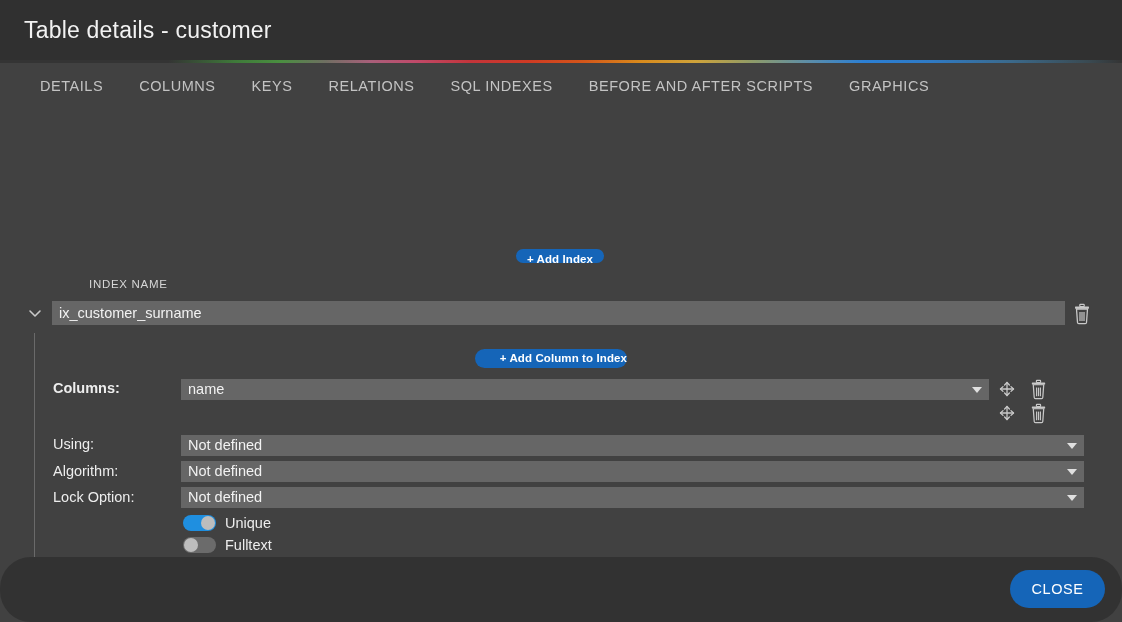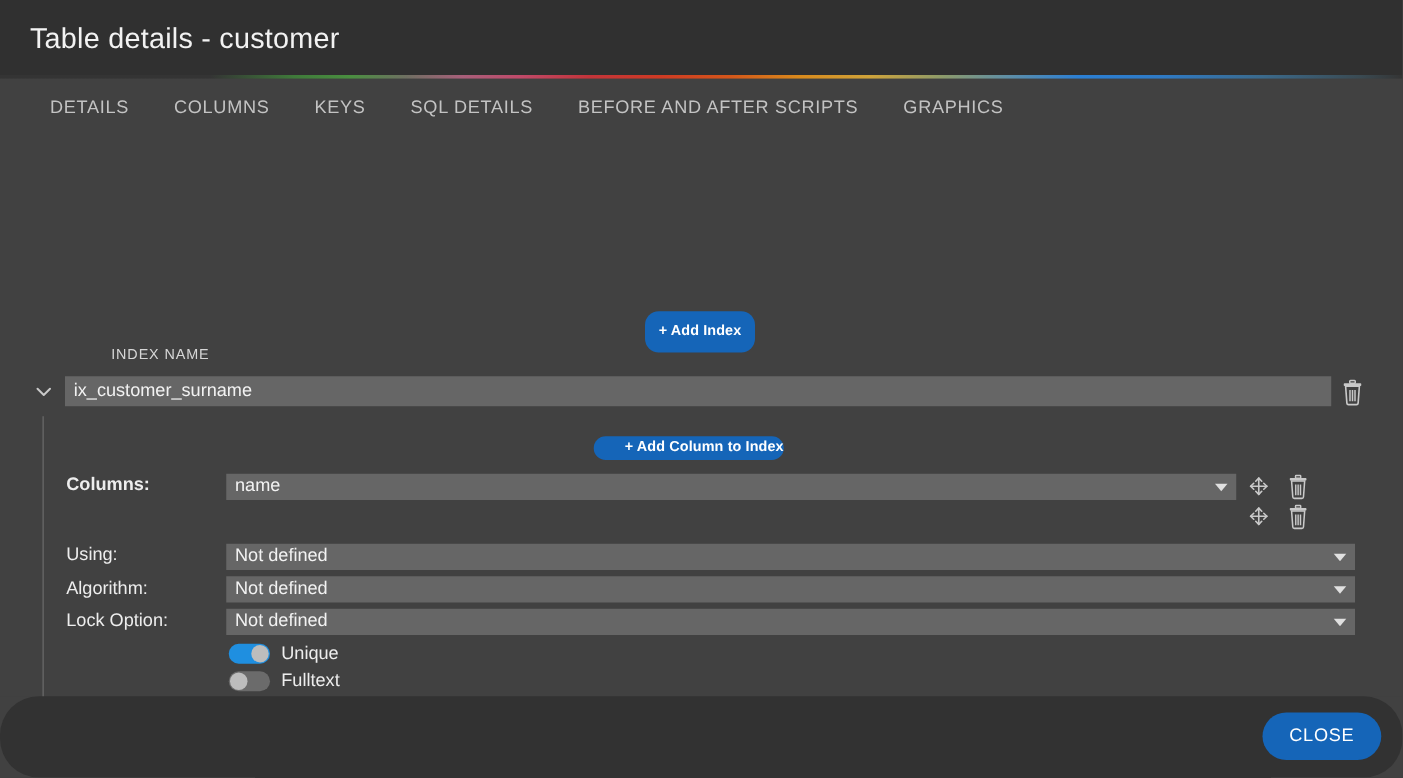--- a/index.html
+++ b/index.html
@@ -98,21 +98,21 @@
     font-family: "Liberation Sans", sans-serif;
     font-size: 11.5px;
     font-weight: bold;
     letter-spacing: 0.1px;
     cursor: pointer;
     white-space: nowrap;
   }
 
   #add-index-btn {
     position: absolute; left: 516px; top: 140px;
-    width: 88px; height: 33px;
+    width: 88px; height: 14px;
     line-height: 21px;
     padding: 0;
   }
 
   .index-name-label {
     position: absolute; left: 52px; top: 169px;
     font-size: 11.5px;
     letter-spacing: 0.7px;
     color: #d6d6d6;
     white-space: nowrap;
@@ -276,21 +276,24 @@
       <div class="tab">
         <span>DETAILS</span>
       </div>
       <div class="tab">
         <span>COLUMNS</span>
       </div>
       <div class="tab">
         <span>KEYS</span>
       </div>
       <div class="tab">
-        <span>SQL DETAILS</span>
+        <span>RELATIONS</span>
+      </div>
+      <div class="tab">
+        <span>SQL INDEXES</span>
       </div>
       <div class="tab">
         <span>BEFORE AND AFTER SCRIPTS</span>
       </div>
       <div class="tab">
         <span>GRAPHICS</span>
       </div>
     </div>
   </div>
 

